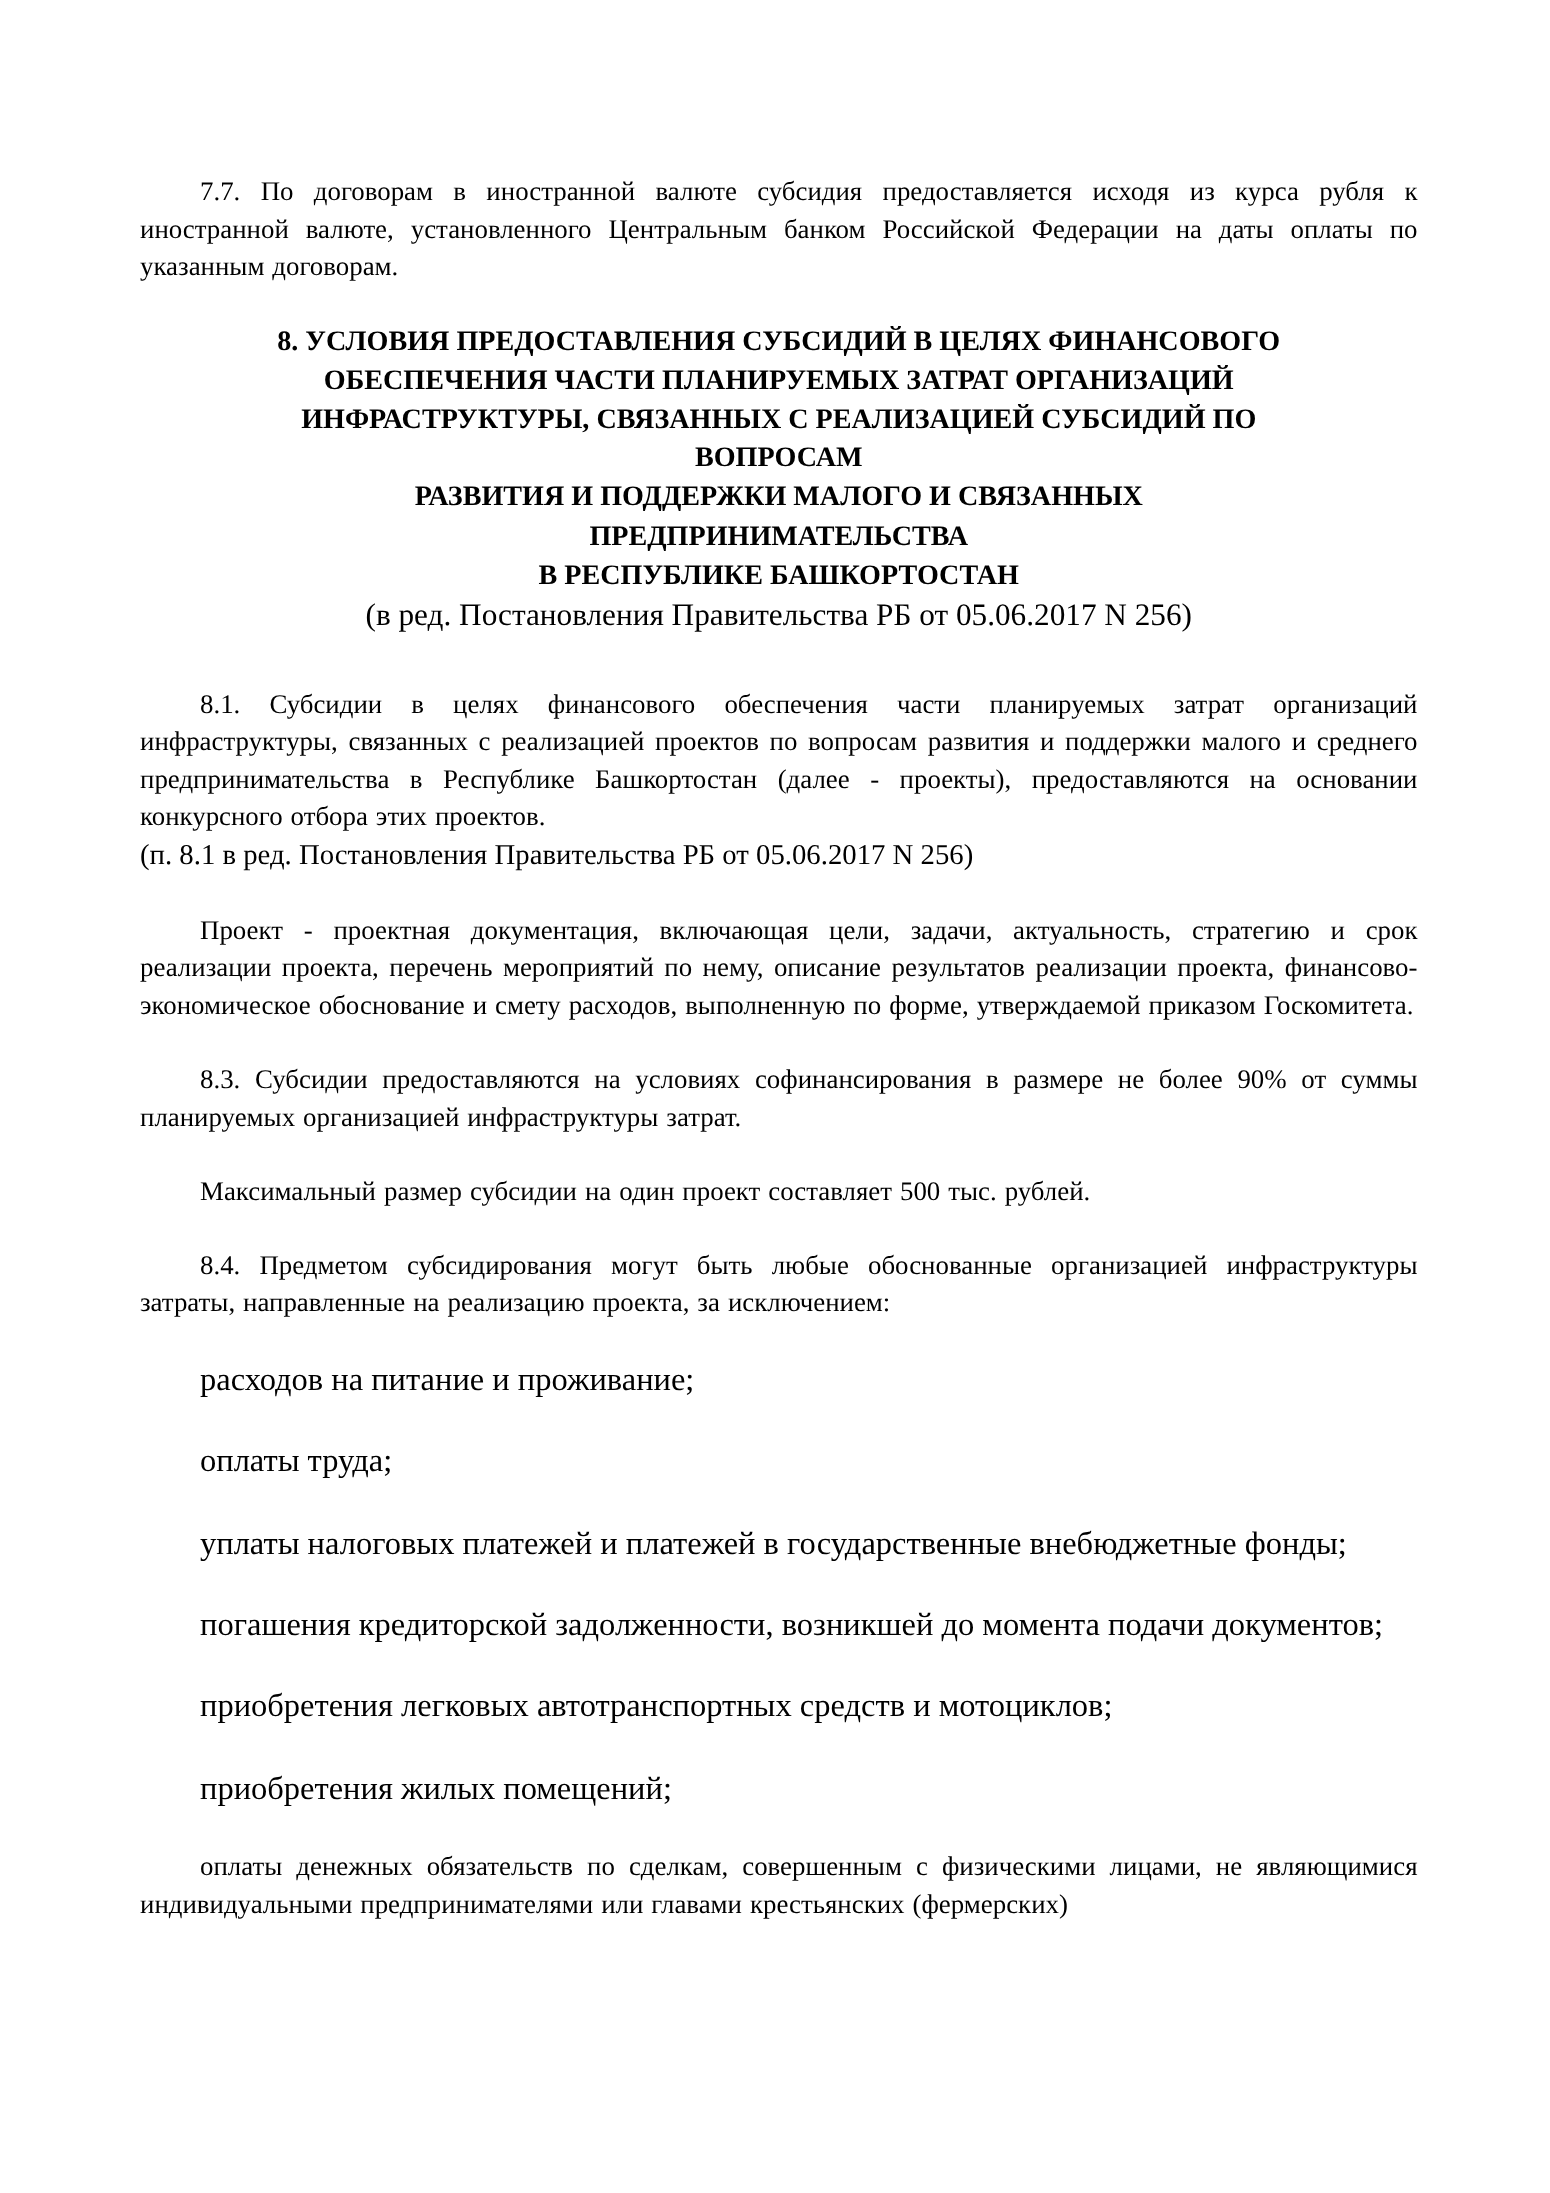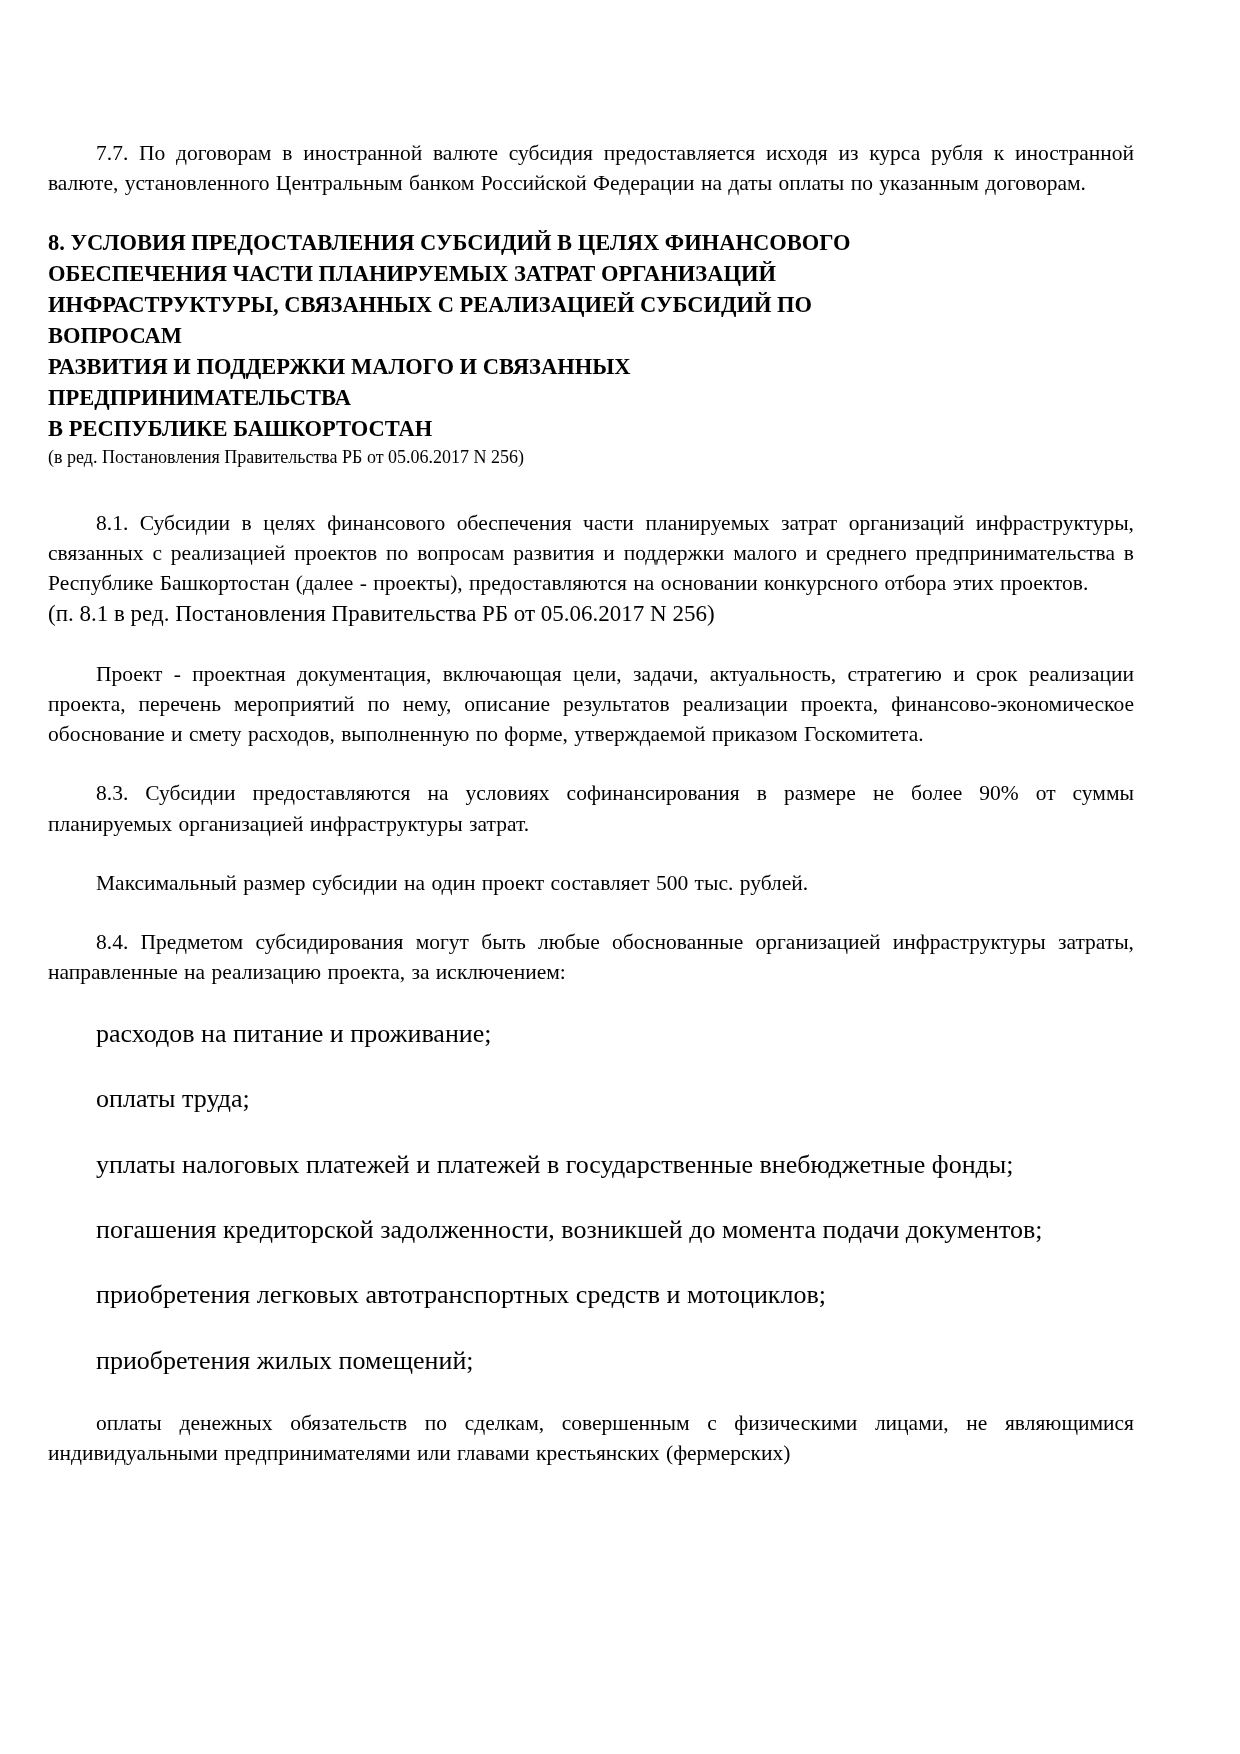--- a/index.html
+++ b/index.html
@@ -11,21 +11,21 @@
     width: 1240px;
     height: 1754px;
     font-family: "Liberation Serif", "DejaVu Serif", serif;
     color: #000000;
     overflow: hidden;
   }
   .page {
     box-sizing: border-box;
     width: 1240px;
     height: 1754px;
-    padding: 138px 106px 0 48px;
+    padding: 138px 106px 0 112px;
     background: #ffffff;
     font-family: Liberation Serif, serif;
   }
   .para {
     font-size: 21.5px;
     line-height: 1.4;
     text-align: justify;
     text-indent: 48px;
     margin: 0 0 29px 0;
     word-spacing: 1px;
@@ -37,30 +37,30 @@
   .note-line {
     font-size: 23px;
     line-height: 1.4;
     text-align: left;
     text-indent: 0;
     margin: 0 0 29px 0;
   }
   .heading {
     font-size: 22.5px;
     font-weight: bold;
-    text-align: left;
+    text-align: center;
     line-height: 1.38;
     margin: 6px 0 0 0;
   }
   .heading-line {
     display: block;
   }
   .centered-note {
-    font-size: 18px;
-    text-align: left;
+    font-size: 25px;
+    text-align: center;
     line-height: 1.4;
     margin: 0 0 30px 0;
     font-weight: normal;
   }
   .list-item {
     font-size: 26px;
     line-height: 1.4;
     text-align: justify;
     text-indent: 48px;
     margin: 0 0 29px 0;

